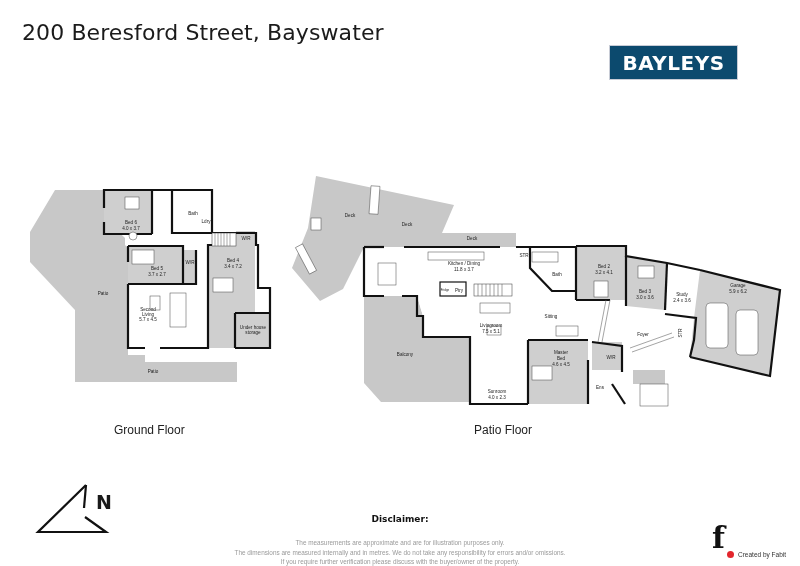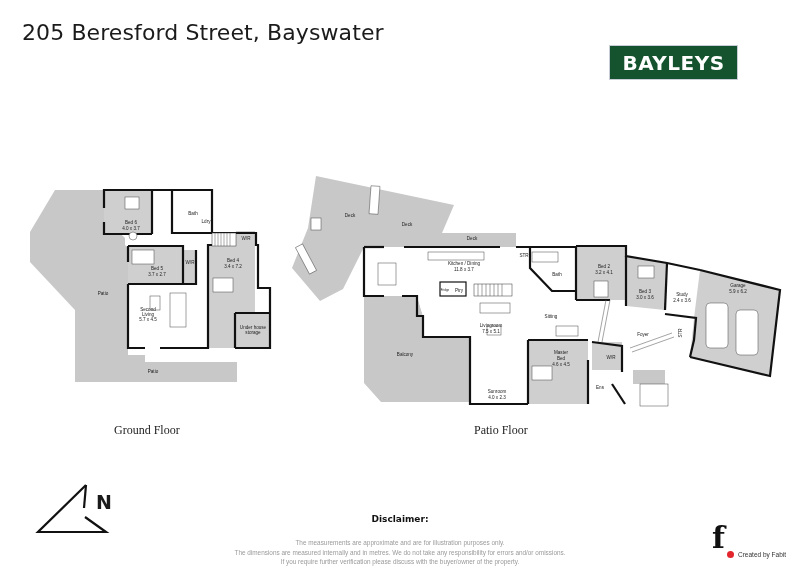--- a/index.html
+++ b/index.html
@@ -1,35 +1,35 @@
 <!DOCTYPE html>
 <html><head>
 <meta charset="utf-8">
 <style>
   html, body { margin:0; padding:0; background:#ffffff; }
   body { width:800px; height:566px; position:relative; overflow:hidden; font-family:"Liberation Sans", sans-serif; color:#1a1a1a; }
   .title { position:absolute; left:22px; top:20px; font-size:22px; font-weight:400; color:#1b1b1b; letter-spacing:0.1px; font-family:"DejaVu Sans", sans-serif; }
-  .logo { position:absolute; left:609px; top:45px; width:127px; height:33px; background:#14532d; border:1px solid #c8ccd6; outline:1px solid #ffffff; display:flex; align-items:center; justify-content:center; }
+  .logo { position:absolute; left:609px; top:45px; width:127px; height:33px; background:#0c4a6e; border:1px solid #c8ccd6; outline:1px solid #ffffff; display:flex; align-items:center; justify-content:center; }
   .logo span { color:#ffffff; font-weight:700; font-size:20px; letter-spacing:0.5px; font-family:"DejaVu Sans", sans-serif; }
   svg.plan { position:absolute; left:0; top:0; }
-  .floor-label { position:absolute; font-size:12px; color:#222; font-family:Liberation Serif, serif; }
+  .floor-label { position:absolute; font-size:12px; color:#222; font-family:Liberation Sans, sans-serif; }
   .compass-n { position:absolute; left:96px; top:491px; font-size:19px; font-weight:700; font-family:"DejaVu Sans", sans-serif; }
   .disclaimer { position:absolute; left:200px; top:514px; width:400px; text-align:center; }
   .disclaimer .head { font-size:9px; font-weight:700; color:#111; margin-bottom:14px; font-family:"DejaVu Sans", sans-serif; }
   .disclaimer .line { font-size:6.4px; color:#9a9a9a; line-height:9.5px; white-space:nowrap; }
   .fabit { position:absolute; left:712px; top:520px; }
   .fabit .f { position:absolute; left:0; top:0; font-family:"DejaVu Serif", serif; font-size:30px; font-weight:700; color:#111; }
   .fabit .dot { position:absolute; left:15px; top:31px; width:7px; height:7px; border-radius:50%; background:#e3262d; }
   .fabit .txt { position:absolute; left:26px; top:31px; font-size:6.5px; color:#333; white-space:nowrap; }
   .rl { font-family:"Liberation Sans", sans-serif; font-size:4.6px; fill:#222; text-anchor:middle; }
 </style>
 </head>
 <body>
 
-<div class="title">205 Beresford Street, Bayswater</div>
+<div class="title">200 Beresford Street, Bayswater</div>
 
 <div class="logo">
   <span>BAYLEYS</span>
 </div>
 
 <svg class="plan" width="800" height="566" viewBox="0 0 800 566">
 
   <g>
 
     <polygon points="55,190 108,190 108,222 125,238 125,245 128,248 128,355 145,355 145,362 237,362 237,382 75,382 75,362 75,310 30,262 30,232" fill="#c8c8c8"></polygon>

